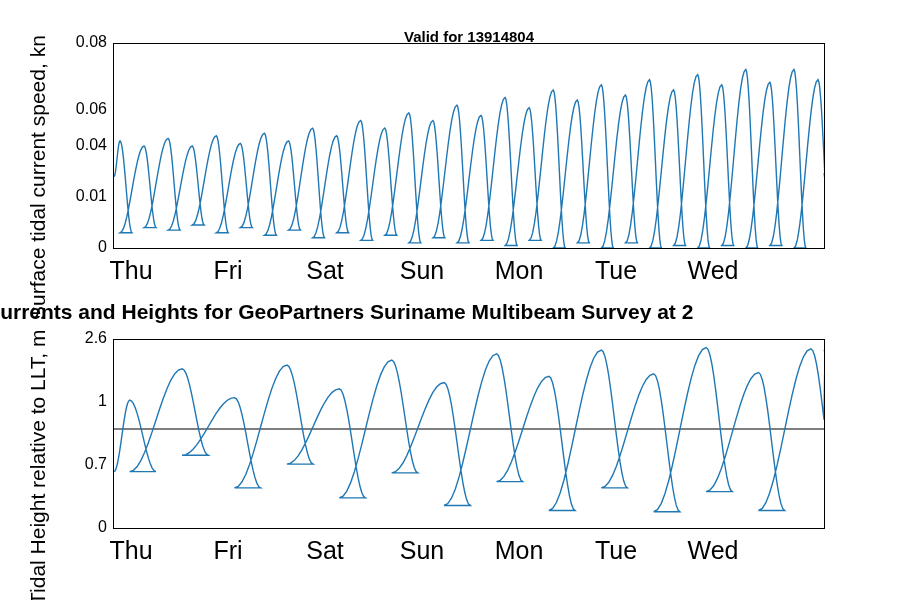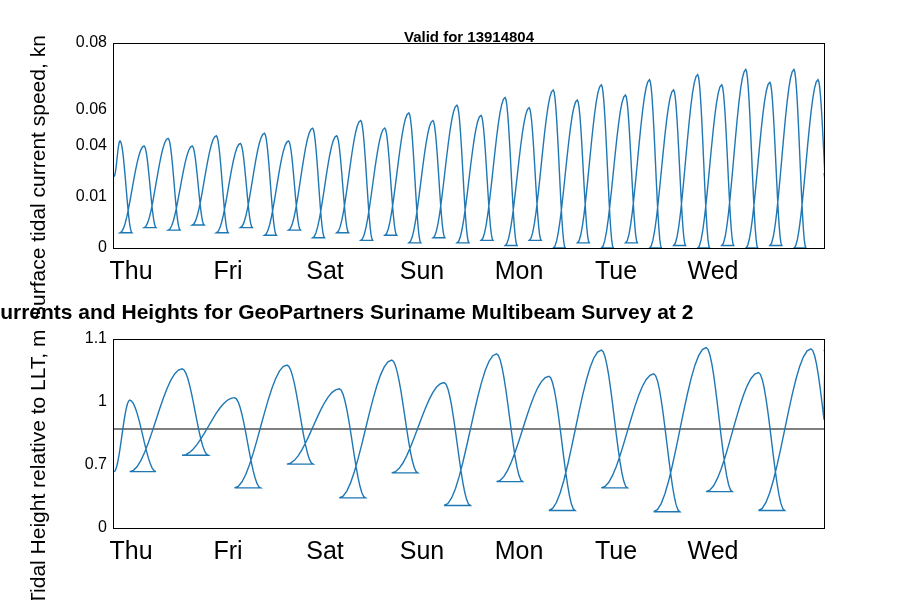--- a/index.html
+++ b/index.html
@@ -62,21 +62,21 @@
 
   <div class="maintitle" style="left:-15px;top:300px;">Currents and Heights for GeoPartners Suriname Multibeam Survey at 2</div>
 
   <div class="axes" id="ax2" style="left:113px;top:339px;width:712px;height:190px;">
     <svg viewBox="0 0 712 190" preserveAspectRatio="none">
       <line id="datumline" x1="0" x2="712" y1="89.93" y2="89.93" stroke="#000000" stroke-width="1.2" vector-effect="non-scaling-stroke"></line>
       <polyline id="curve2" fill="none" stroke="#1f77b4" stroke-width="1.4" vector-effect="non-scaling-stroke" points="0.00,133.00 1.13,132.09 2.25,129.42 3.38,125.12 4.50,119.41 5.63,112.56 6.76,104.93 7.88,96.90 9.01,88.87 10.13,81.24 11.26,74.39 12.39,68.68 13.51,64.38 14.64,61.71 15.76,60.80 17.64,61.71 19.52,64.38 21.39,68.68 23.27,74.39 25.15,81.24 27.02,88.87 28.90,96.90 30.78,104.93 32.65,112.56 34.53,119.41 36.41,125.12 38.28,129.42 40.16,132.09 42.04,133.00 15.76,133.00 19.52,131.70 23.27,127.86 27.02,121.67 30.78,113.45 34.53,103.60 38.28,92.62 42.04,81.07 45.79,69.51 49.54,58.53 53.30,48.69 57.05,40.46 60.80,34.28 64.56,30.44 68.31,29.13 70.19,30.23 72.06,33.46 73.94,38.67 75.82,45.59 77.69,53.87 79.57,63.11 81.45,72.83 83.32,82.56 85.20,91.79 87.08,100.08 88.95,107.00 90.83,112.21 92.71,115.44 94.58,116.53 68.31,116.53 72.06,115.80 75.82,113.65 79.57,110.18 83.32,105.56 87.08,100.04 90.83,93.88 94.58,87.40 98.34,80.92 102.09,74.76 105.84,69.24 109.60,64.62 113.35,61.15 117.10,59.00 120.86,58.27 122.73,59.41 124.61,62.78 126.49,68.22 128.36,75.44 130.24,84.08 132.12,93.72 133.99,103.87 135.87,114.01 137.75,123.65 139.62,132.30 141.50,139.52 143.38,144.95 145.25,148.32 147.13,149.47 120.86,149.47 124.61,147.91 128.36,143.32 132.12,135.93 135.87,126.10 139.62,114.33 143.38,101.21 147.13,87.40 150.88,73.59 154.64,60.47 158.39,48.70 162.14,38.87 165.90,31.48 169.65,26.89 173.40,25.33 175.28,26.59 177.16,30.29 179.03,36.25 180.91,44.17 182.79,53.66 184.66,64.23 186.54,75.37 188.42,86.50 190.29,97.08 192.17,106.56 194.05,114.48 195.92,120.45 197.80,124.15 199.68,125.40 173.40,125.40 177.16,124.45 180.91,121.64 184.66,117.11 188.42,111.09 192.17,103.89 195.92,95.86 199.68,87.40 203.43,78.94 207.18,70.91 210.94,63.71 214.69,57.69 218.44,53.16 222.20,50.35 225.95,49.40 227.82,50.78 229.70,54.86 231.58,61.42 233.45,70.15 235.33,80.59 237.21,92.24 239.08,104.50 240.96,116.76 242.84,128.41 244.71,138.85 246.59,147.58 248.47,154.14 250.34,158.22 252.22,159.60 225.95,159.60 229.70,157.85 233.45,152.70 237.21,144.40 240.96,133.37 244.71,120.16 248.47,105.44 252.22,89.93 255.97,74.43 259.73,59.71 263.48,46.50 267.23,35.47 270.99,27.17 274.74,22.01 278.49,20.27 280.37,21.70 282.25,25.91 284.12,32.70 286.00,41.73 287.88,52.54 289.75,64.58 291.63,77.27 293.51,89.95 295.38,102.00 297.26,112.81 299.14,121.83 301.01,128.62 302.89,132.84 304.77,134.27 278.49,134.27 282.25,133.12 286.00,129.75 289.75,124.32 293.51,117.10 297.26,108.45 301.01,98.81 304.77,88.67 308.52,78.52 312.27,68.88 316.03,60.24 319.78,53.02 323.53,47.58 327.29,44.21 331.04,43.07 332.92,44.62 334.79,49.21 336.67,56.61 338.55,66.44 340.42,78.20 342.30,91.32 344.18,105.13 346.05,118.94 347.93,132.06 349.81,143.83 351.68,153.66 353.56,161.05 355.44,165.64 357.31,167.20 331.04,167.20 334.79,165.28 338.55,159.61 342.30,150.48 346.05,138.35 349.81,123.82 353.56,107.62 357.31,90.57 361.07,73.51 364.82,57.32 368.57,42.79 372.33,30.65 376.08,21.52 379.83,15.85 383.59,13.93 385.46,15.55 387.34,20.33 389.22,28.03 391.09,38.26 392.97,50.50 394.85,64.16 396.72,78.53 398.60,92.91 400.48,106.56 402.35,118.81 404.23,129.04 406.11,136.74 407.98,141.51 409.86,143.13 383.59,143.13 387.34,141.80 391.09,137.86 394.85,131.53 398.60,123.10 402.35,113.02 406.11,101.77 409.86,89.93 413.61,78.10 417.37,66.85 421.12,56.76 424.87,48.34 428.63,42.00 432.38,38.07 436.13,36.73 438.01,38.43 439.89,43.44 441.76,51.52 443.64,62.25 445.52,75.10 447.39,89.42 449.27,104.50 451.15,119.58 453.02,133.90 454.90,146.75 456.78,157.48 458.65,165.56 460.53,170.57 462.41,172.27 436.13,172.27 439.89,170.23 443.64,164.24 447.39,154.58 451.15,141.74 454.90,126.37 458.65,109.24 462.41,91.20 466.16,73.16 469.91,56.03 473.67,40.66 477.42,27.82 481.17,18.16 484.93,12.17 488.68,10.13 490.56,11.88 492.43,17.03 494.31,25.33 496.19,36.36 498.06,49.57 499.94,64.30 501.82,79.80 503.69,95.30 505.57,110.03 507.45,123.24 509.32,134.27 511.20,142.57 513.08,147.72 514.95,149.47 488.68,149.47 492.43,148.02 496.19,143.76 499.94,136.89 503.69,127.77 507.45,116.84 511.20,104.66 514.95,91.83 518.71,79.01 522.46,66.83 526.21,55.90 529.97,46.77 533.72,39.91 537.47,35.64 541.23,34.20 543.10,35.95 544.98,41.10 546.86,49.40 548.73,60.43 550.61,73.64 552.48,88.36 554.36,103.87 556.24,119.37 558.11,134.09 559.99,147.30 561.87,158.33 563.74,166.63 565.62,171.79 567.50,173.53 541.23,173.53 544.98,171.45 548.73,165.32 552.48,155.43 556.24,142.30 559.99,126.56 563.74,109.03 567.50,90.57 571.25,72.10 575.00,54.57 578.76,38.84 582.51,25.70 586.26,15.82 590.02,9.68 593.77,7.60 595.65,9.43 597.52,14.81 599.40,23.49 601.28,35.02 603.15,48.83 605.03,64.23 606.91,80.43 608.78,96.64 610.66,112.03 612.54,125.84 614.41,137.38 616.29,146.05 618.17,151.44 620.04,153.27 593.77,153.27 597.52,151.76 601.28,147.31 605.03,140.14 608.78,130.61 612.54,119.21 616.29,106.49 620.04,93.10 623.80,79.71 627.55,66.99 631.30,55.59 635.06,46.06 638.81,38.89 642.56,34.44 646.32,32.93 648.19,34.68 650.07,39.83 651.95,48.13 653.82,59.16 655.70,72.37 657.58,87.10 659.45,102.60 661.33,118.10 663.21,132.83 665.08,146.04 666.96,157.07 668.84,165.37 670.71,170.52 672.59,172.27 646.32,172.27 650.07,170.22 653.82,164.18 657.58,154.44 661.33,141.51 665.08,126.01 668.84,108.75 672.59,90.57 676.34,72.39 680.10,55.12 683.85,39.63 687.60,26.69 691.36,16.96 695.11,10.92 698.86,8.87 700.74,10.66 702.62,15.95 704.49,24.48 706.37,35.81 708.25,49.38 710.12,64.51 712.00,80.43 712.94,11.91 712.00,10.13"></polyline>
     </svg>
   </div>
 
-  <div class="tick-y" style="left:37px;top:329px;width:70px;">1.1</div>
+  <div class="tick-y" style="left:37px;top:329px;width:70px;">2.6</div>
   <div class="tick-y" style="left:37px;top:392px;width:70px;">1</div>
   <div class="tick-y" style="left:37px;top:455px;width:70px;">0.7</div>
   <div class="tick-y" style="left:37px;top:518px;width:70px;">0</div>
 
   <div class="tick-x" style="left:96px;top:536px;width:70px;">Thu</div>
   <div class="tick-x" style="left:193px;top:536px;width:70px;">Fri</div>
   <div class="tick-x" style="left:290px;top:536px;width:70px;">Sat</div>
   <div class="tick-x" style="left:387px;top:536px;width:70px;">Sun</div>
   <div class="tick-x" style="left:484px;top:536px;width:70px;">Mon</div>
   <div class="tick-x" style="left:581px;top:536px;width:70px;">Tue</div>

